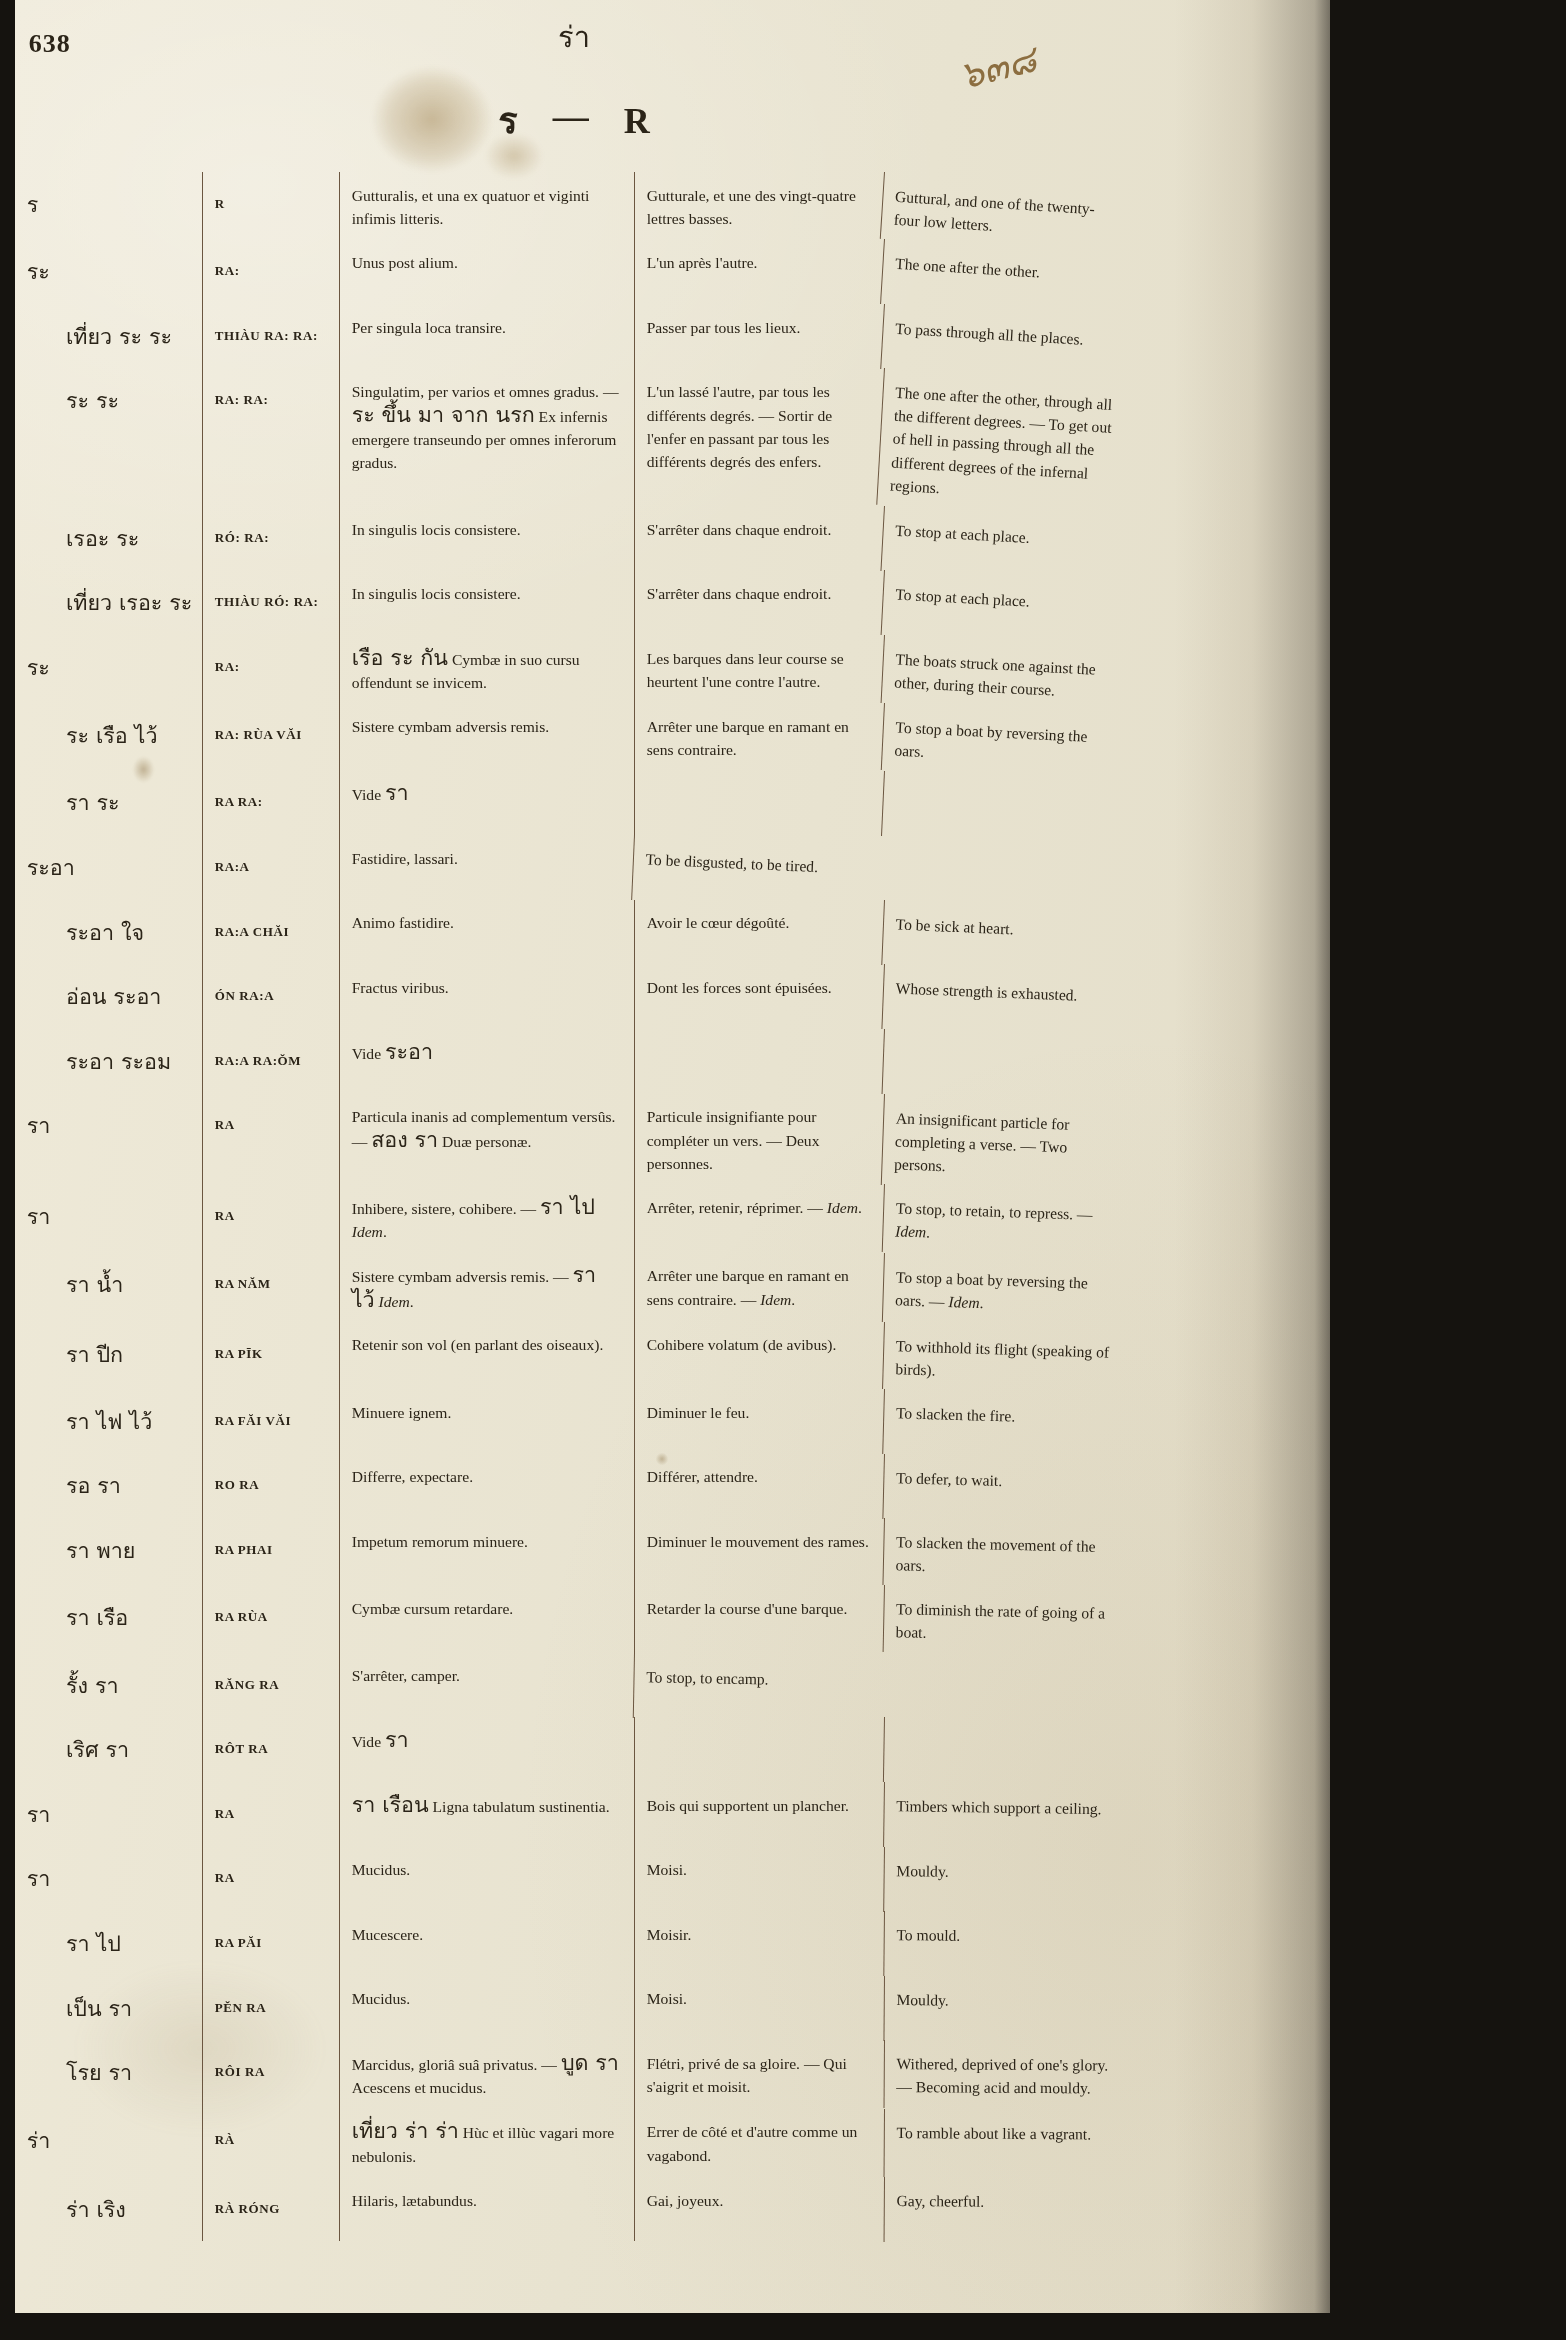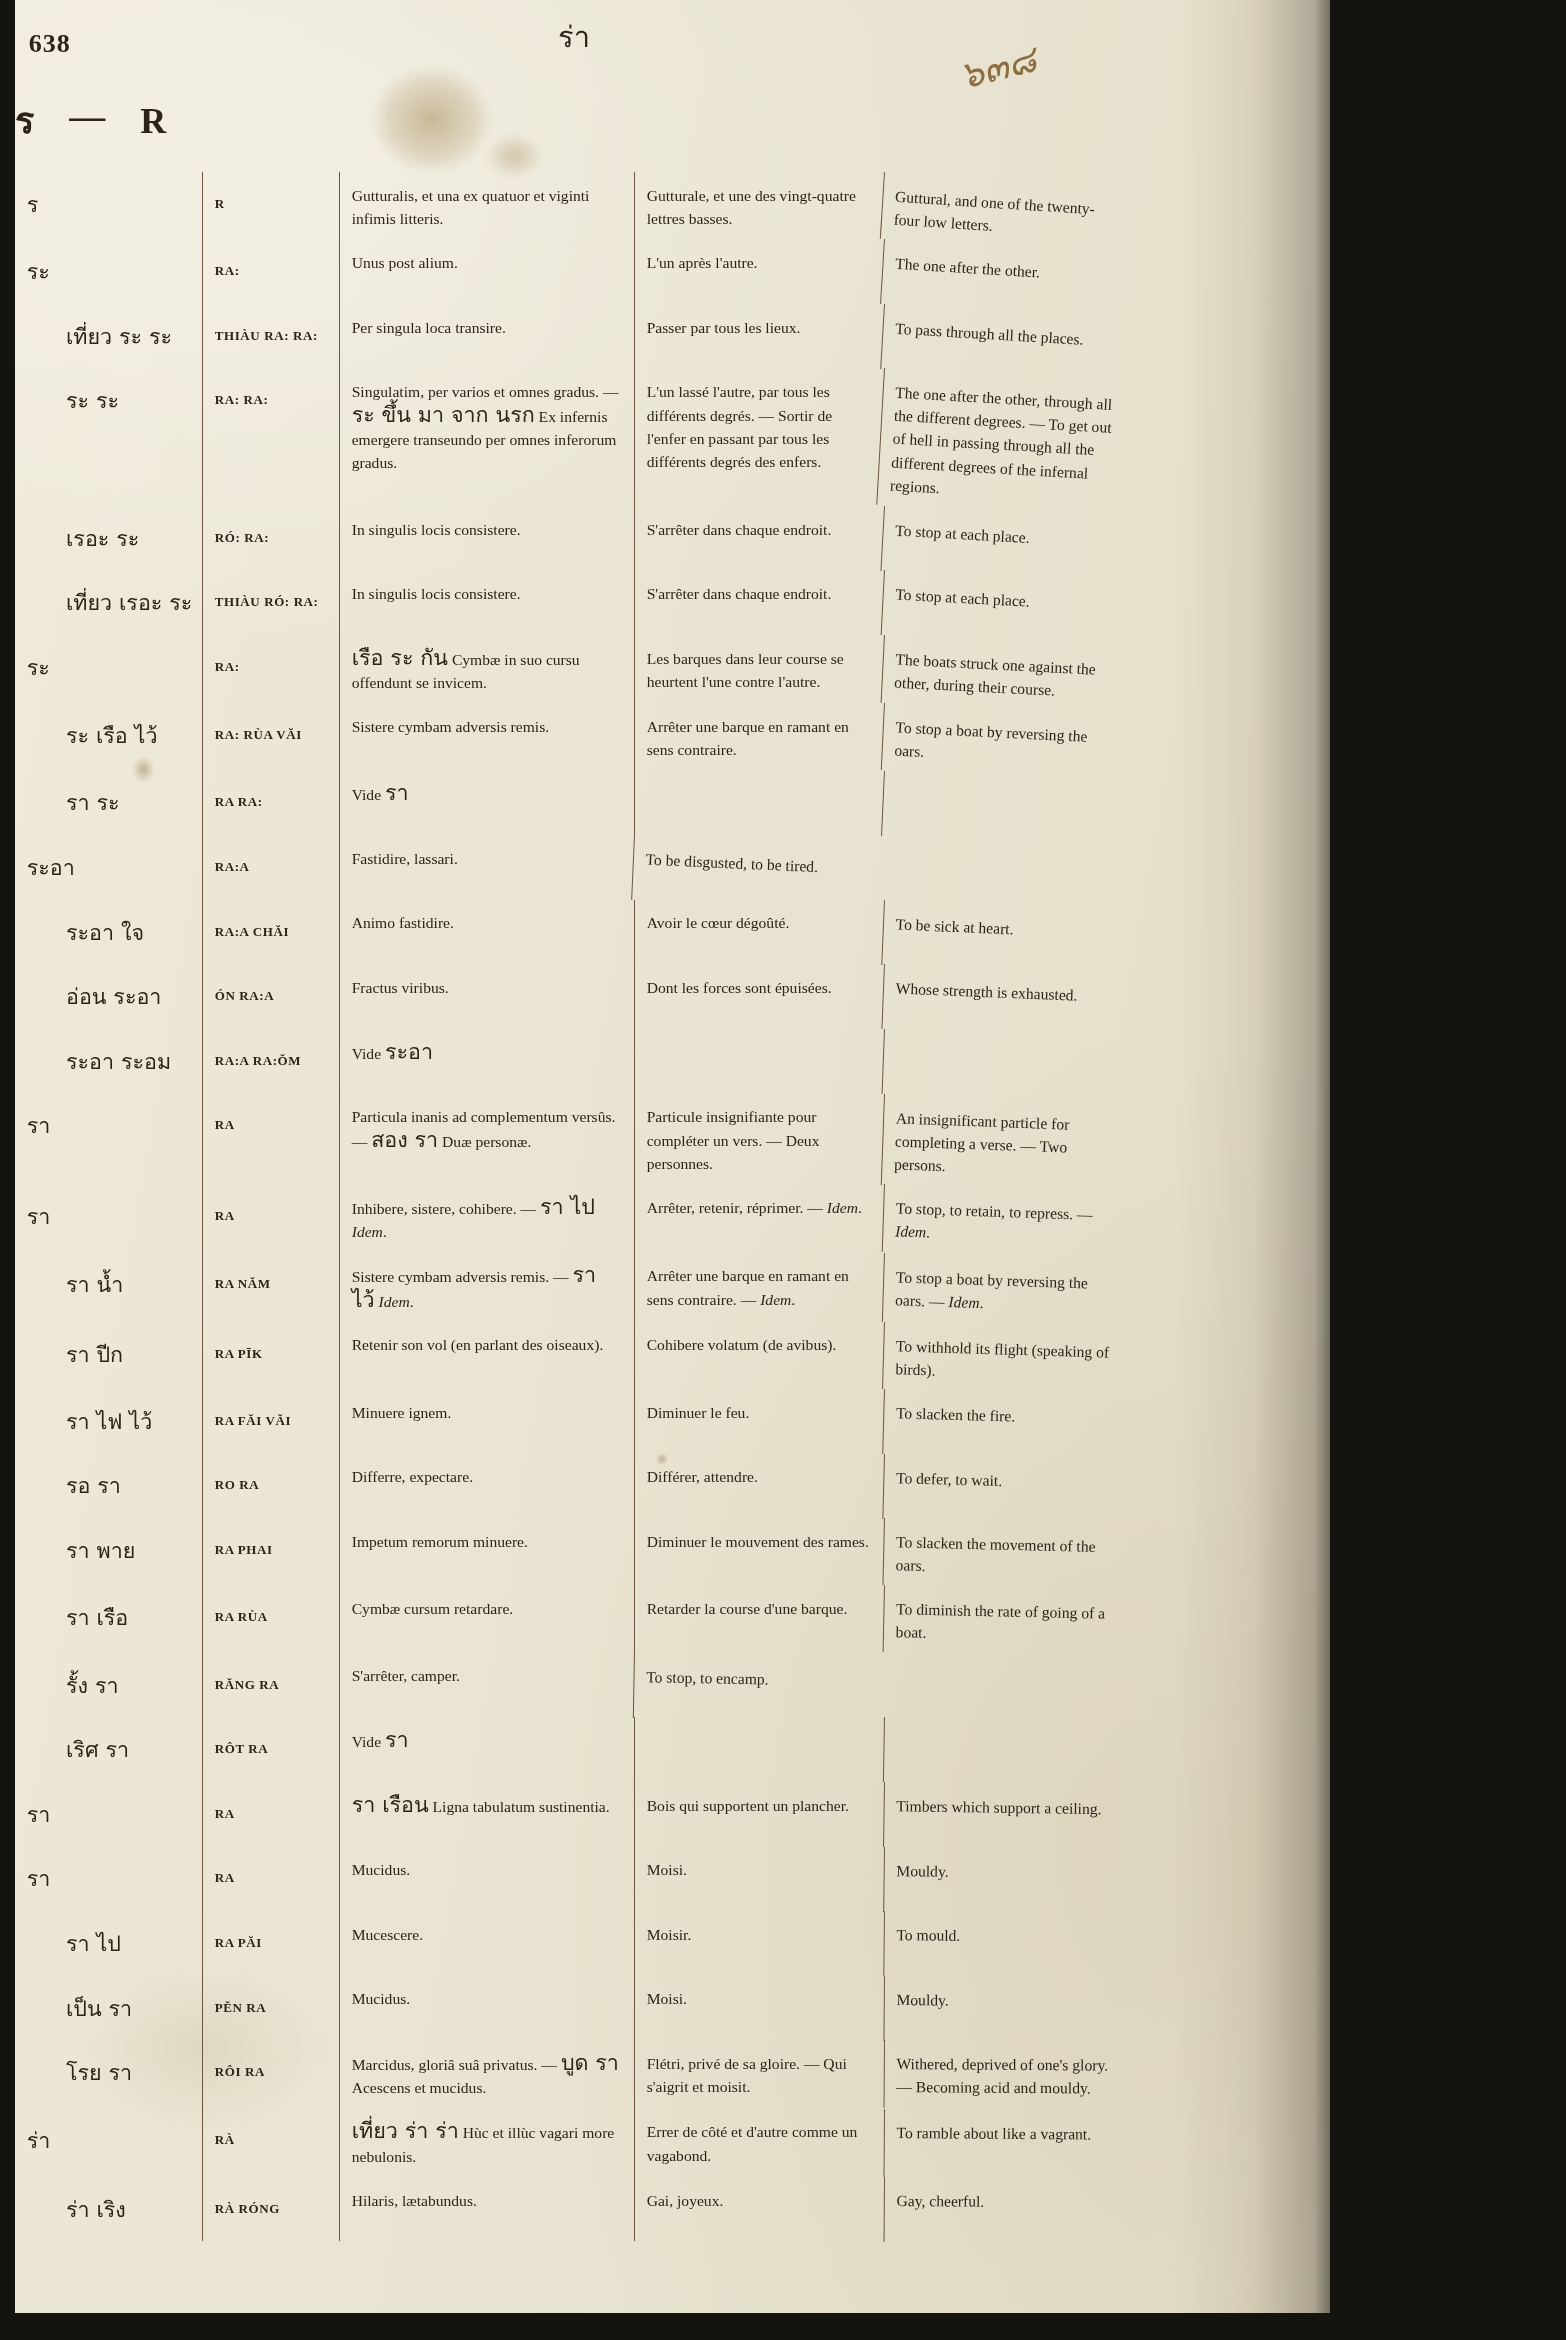--- a/index.html
+++ b/index.html
@@ -24,21 +24,21 @@
   .st4{left:639px;top:1451px;width:15.6px;height:15.6px;background:radial-gradient(closest-side, rgba(120,90,40,.35), transparent 80%);}
   .st5{left:29px;top:1941px;width:312px;height:215px;filter:blur(5.9px);
        background:radial-gradient(closest-side, rgba(150,130,90,.14), transparent 80%);}
 
   .page-number{position:absolute;left:13.7px;top:29px;font-size:26px;font-weight:bold;letter-spacing:1px;}
   .running-head{position:absolute;left:0;top:13.7px;width:1118px;text-align:center;font-size:29px;
        font-family:"DejaVu Sans", sans-serif;}
   .handwritten{position:absolute;left:944px;top:37px;font-size:37px;color:var(--handwriting);
        transform:rotate(-14deg);font-style:italic;font-family:"DejaVu Sans", sans-serif;opacity:.85;}
 
-  .section-title{position:absolute;left:0;top:92px;width:1118px;
+  .section-title{position:absolute;left:0;top:92px;width:1118px;text-align:center;
        font-size:36px;font-weight:bold;}
   .section-title .th{font-family:"DejaVu Sans", sans-serif;}
   .section-title .sep{display:inline-block;margin:0 35px;transform:translateY(-4.9px);}
 
   .entries{position:absolute;left:0;top:172px;width:1118px;display:flex;flex-direction:column;}
   .row{display:grid;grid-template-columns:187px 137px 295px 250px 250px;min-height:64px;}
   .cell{padding:6.8px 11.7px 8.8px;font-size:15.6px;line-height:1.5;}
   .cell + .cell{border-left:1px solid var(--rule);}
   .thai-col{font-family:"DejaVu Sans", sans-serif;font-size:25px;line-height:49px;
        padding-left:11.7px;white-space:nowrap;overflow:hidden;}

